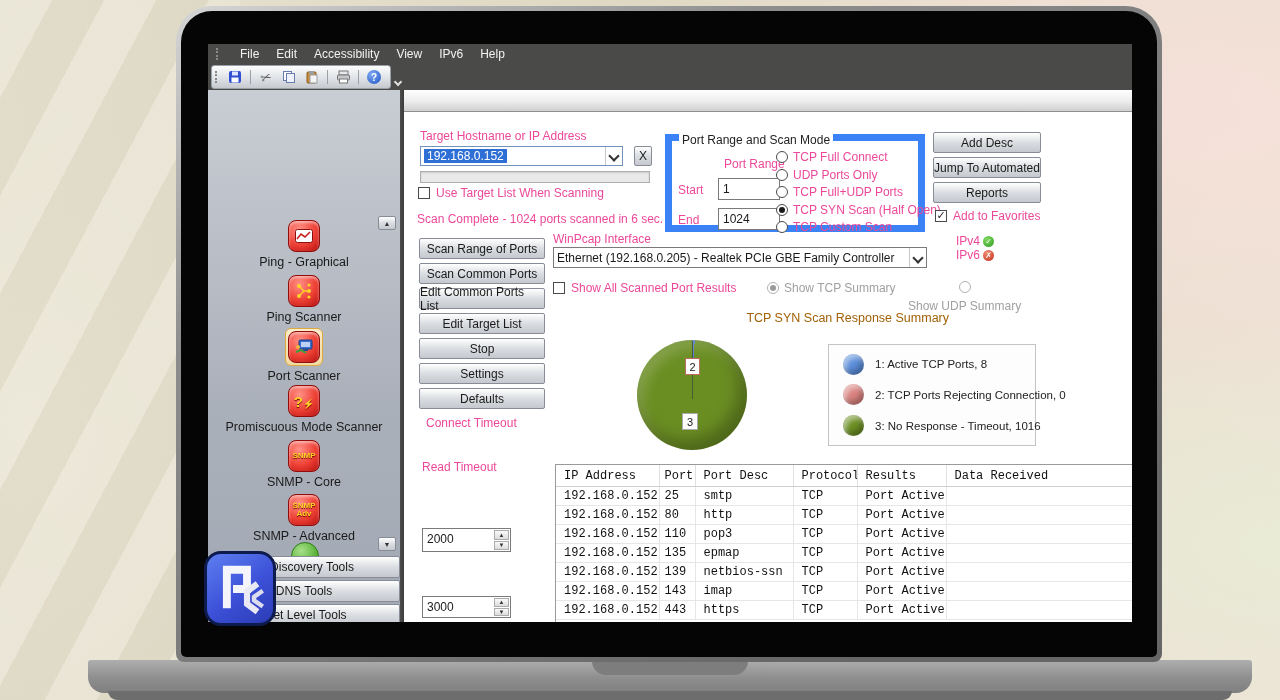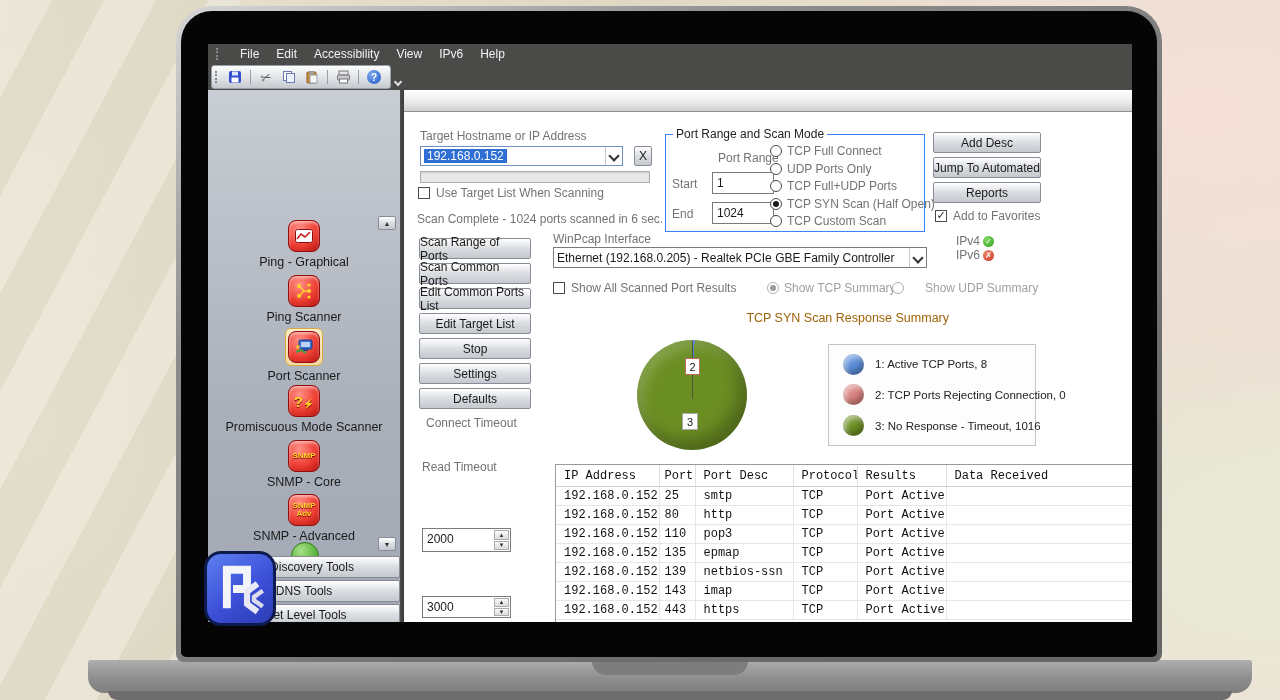--- a/index.html
+++ b/index.html
@@ -50,34 +50,34 @@
   .snmp-txt{color:#ffd429;font-weight:bold;font-size:8px;line-height:8px;text-align:center;text-shadow:0 1px 1px #700;}
   .scrollbtn{position:absolute;width:18px;height:14px;font-size:7px;color:#333;}
   .green-orb{position:absolute;left:83px;top:452px;width:26px;height:26px;border-radius:50%;
     background:radial-gradient(circle at 35% 30%, #a8e08a, #5cb53a 60%, #3d8f22);border:1px solid #2f7a1a;}
   .bottom-btns{position:absolute;left:0;top:466px;width:192px;display:flex;flex-direction:column;gap:2px;}
   .bottom-btns .btn3d{height:22px;width:192px;}
   
   .main{position:absolute;left:194px;top:46px;right:0;bottom:0;background:#fff;border-left:2px solid #3f3f3f;overflow:hidden;}
   .main-strip{position:absolute;left:0;top:0;right:0;height:21px;background:linear-gradient(#ffffff,#ececec 55%,#cfcfcf);border-bottom:1px solid #8f8f8f;}
   .abs{position:absolute;}
-  .lbl{font-size:12px;color:#737373;white-space:nowrap;}
+  .lbl{font-size:12px;color:#ec4899;white-space:nowrap;}
   .win-box{border:1px solid #7a7a7a;background:#fff;box-sizing:border-box;}
   .combo{display:flex;align-items:center;}
   .combo .txt{flex:1;padding:0 3px;white-space:nowrap;overflow:hidden;}
   .combo .sel{background:#2e6fd6;color:#fff;padding:1px 3px;}
   .combo .dd{width:16px;align-self:stretch;display:flex;align-items:center;justify-content:center;border-left:1px solid #c8c8c8;}
   .progress{background:#e9e9e9;border:1px solid #aeaeae;box-shadow:inset 0 1px 2px rgba(0,0,0,.12);box-sizing:border-box;}
   .checkbox{width:12px;height:12px;border:1px solid #4a4a4a;background:#fff;display:inline-flex;align-items:center;justify-content:center;font-size:11px;color:#1a1a1a;box-sizing:border-box;}
   .checkbox.checked::after{content:'✓';margin-top:-1px;}
   .radio{width:12px;height:12px;border:1px solid #4a4a4a;border-radius:50%;background:#fff;box-sizing:border-box;display:inline-block;}
   .radio.checked{position:relative;}
   .radio.checked::after{content:'';position:absolute;left:2px;top:2px;width:6px;height:6px;border-radius:50%;background:#1a1a1a;}
   .ctl-row{display:flex;align-items:center;gap:6px;}
-  .groupbox{border:1px solid #3b82f6;position:relative;box-sizing:border-box;}
+  .groupbox{border:7px solid #3b82f6;position:relative;box-sizing:border-box;}
   .group-title{position:absolute;top:-8px;left:7px;background:#fff;padding:0 3px;font-size:12px;color:#222;white-space:nowrap;}
   .modes{position:absolute;left:104px;top:9px;display:flex;flex-direction:column;gap:3.5px;}
   .mode-row{display:flex;align-items:center;gap:5px;white-space:nowrap;}
   .stackbtns{display:flex;flex-direction:column;gap:4px;}
   .stackbtns .btn3d{height:21px;}
   .disabled .radio{border-color:#b0b0b0;}
   .disabled .radio.checked::after{background:#9a9a9a;}
   .disabled .lbl{color:#a0a0a0;}
   .spin{position:relative;}
   .spin .val{position:absolute;left:4px;top:3px;font-size:12px;}
@@ -329,21 +329,21 @@
       </div>
       <div class="abs ctl-row" style="left:552px;top:144px;gap:3px;">
         <span class="lbl">IPv4</span>
           <span class="ip-ok">✓</span>
       </div>
       <div class="abs ctl-row" style="left:552px;top:158px;gap:3px;">
         <span class="lbl">IPv6</span>
           <span class="ip-no">✗</span>
       </div>
 
-      <div class="abs stackbtns" style="left:15px;top:148px;width:112px;">
+      <div class="abs stackbtns" style="left:15px;top:148px;width:126px;">
 
       <div class="btn3d">Scan Range of Ports</div>
           <div class="btn3d">Scan Common Ports</div>
           <div class="btn3d">Edit Common Ports List</div>
           <div class="btn3d">Edit Target List</div>
           <div class="btn3d">Stop</div>
           <div class="btn3d">Settings</div>
           <div class="btn3d">Defaults</div>
         </div>
 
@@ -372,21 +372,21 @@
           </span>
       </div>
       <div class="abs ctl-row" style="left:149px;top:191px;">
         <span class="checkbox"></span>
         <span class="lbl">Show All Scanned Port Results</span>
       </div>
       <div class="abs ctl-row disabled" style="left:363px;top:191px;gap:5px;">
         <span class="radio checked"></span>
         <span class="lbl">Show TCP Summary</span>
       </div>
-      <div class="abs ctl-row disabled" style="left:488px;top:191px;gap:21px;">
+      <div class="abs ctl-row disabled" style="left:504px;top:191px;gap:6px;flex-direction:column;">
         <span class="radio"></span>
         <span class="lbl">Show UDP Summary</span>
       </div>
 
       <div class="abs chart-title" style="left:245px;top:221px;width:300px;">TCP SYN Scan Response Summary</div>
       <div class="abs pie" style="left: 233px; top: 250px; background: conic-gradient(rgb(79, 123, 210) 0deg, rgb(79, 123, 210) 2.8125deg, rgb(217, 130, 127) 2.8125deg, rgb(217, 130, 127) 2.8125deg, rgb(107, 142, 35) 2.8125deg, rgb(107, 142, 35) 360deg);"></div>
       <div class="abs callout-line" style="left:288px;top:251px;height:58px;"></div>
       <div class="abs pie-lbl hot" style="left:281px;top:268px;width:15px;height:17px;">2</div>
       <div class="abs pie-lbl normal" style="left:278px;top:323px;width:16px;height:17px;">3</div>
       <div class="abs legend" style="left:424px;top:254px;width:208px;height:102px;">

